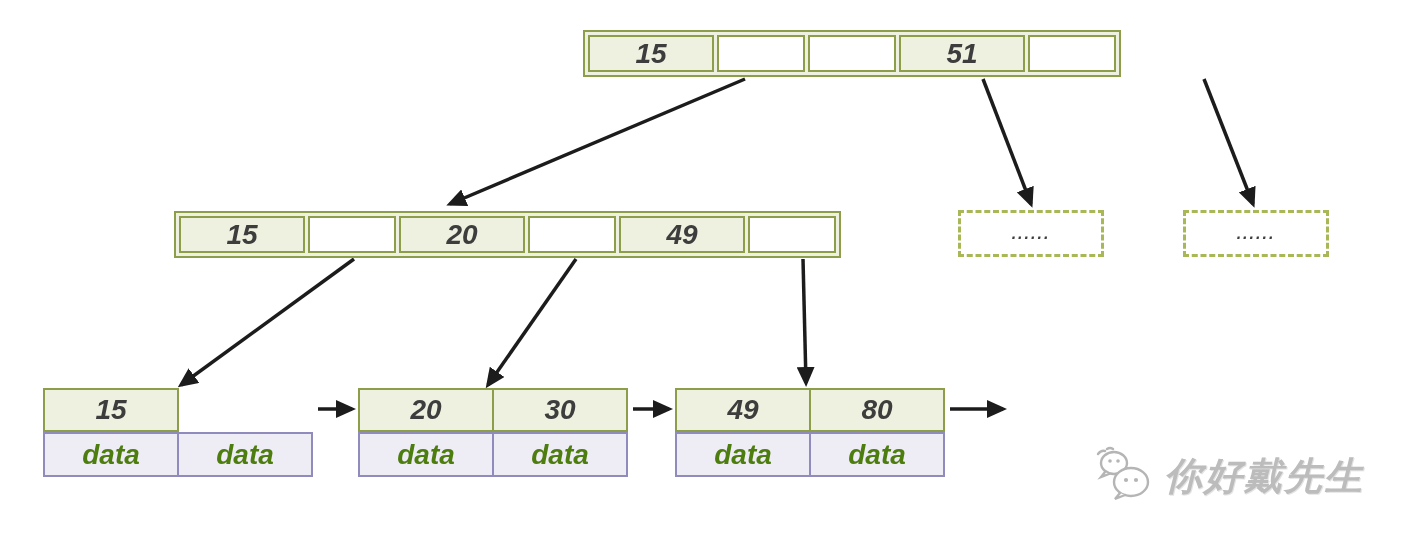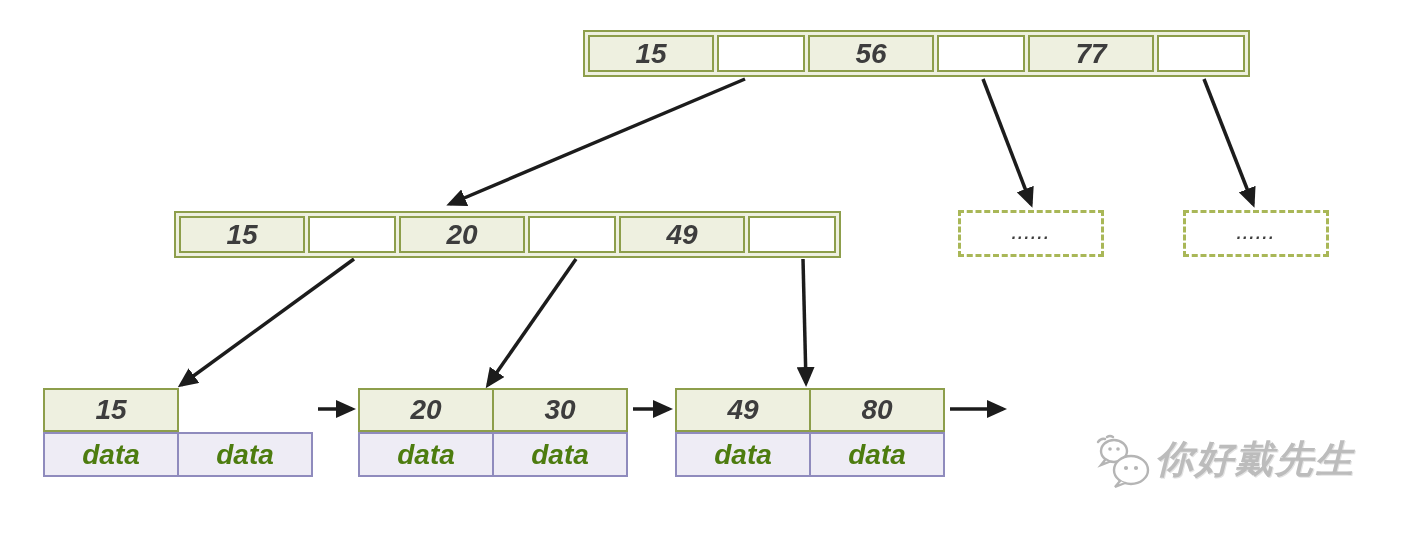--- a/index.html
+++ b/index.html
@@ -38,22 +38,22 @@
     box-sizing:border-box;width:136px;
     display:flex;align-items:center;justify-content:center;
     font-size:28px;font-weight:600;line-height:1;
   }
   .leaf-row .c + .c{margin-left:-2px;}
   .leaf-row.keys .c{height:44px;border:2px solid #8d9e4b;background:#eef0e0;color:#3d3d3d;}
   .leaf-row.datas .c{height:45px;border:2px solid #8f8bbd;background:#eeecf5;color:#4d7c0f;}
 
   
   .watermark{
-    position:absolute;left:1094px;top:434px;
-    display:flex;align-items:flex-start;gap:3px;
+    position:absolute;left:1094px;top:446px;
+    display:flex;align-items:flex-end;gap:12px;
   }
   .watermark .wm-text{
     font-size:38px;font-weight:bold;color:#bcbcbc;letter-spacing:2px;
     text-shadow:1px 1px 0 #e3e3e3;
   }
 </style>
 </head>
 <body>
 
 <div class="canvas">
@@ -71,23 +71,22 @@
     <line x1="576" y1="259" x2="488" y2="385" stroke="#1c1c1c" stroke-width="3.5" marker-end="url(#ah)"></line>
     <line x1="803" y1="259" x2="806" y2="383" stroke="#1c1c1c" stroke-width="3.5" marker-end="url(#ah)"></line>
     <line x1="318" y1="409" x2="352" y2="409" stroke="#1c1c1c" stroke-width="3.5" marker-end="url(#ah)"></line>
     <line x1="633" y1="409" x2="669" y2="409" stroke="#1c1c1c" stroke-width="3.5" marker-end="url(#ah)"></line>
     <line x1="950" y1="409" x2="1003" y2="409" stroke="#1c1c1c" stroke-width="3.5" marker-end="url(#ah)"></line>
   </svg>
 
   <div class="node" style="left:583px;top:30px;">
     <div class="cell key">15</div>
     <div class="cell ptr"></div>
-    <div class="cell key">56</div>
     <div class="cell ptr"></div>
-    <div class="cell key">77</div>
+    <div class="cell key">51</div>
     <div class="cell ptr"></div>
   </div>
 
   <div class="node" style="left:174px;top:211px;">
     <div class="cell key">15</div>
     <div class="cell ptr"></div>
     <div class="cell key">20</div>
     <div class="cell ptr"></div>
     <div class="cell key">49</div>
     <div class="cell ptr"></div>

